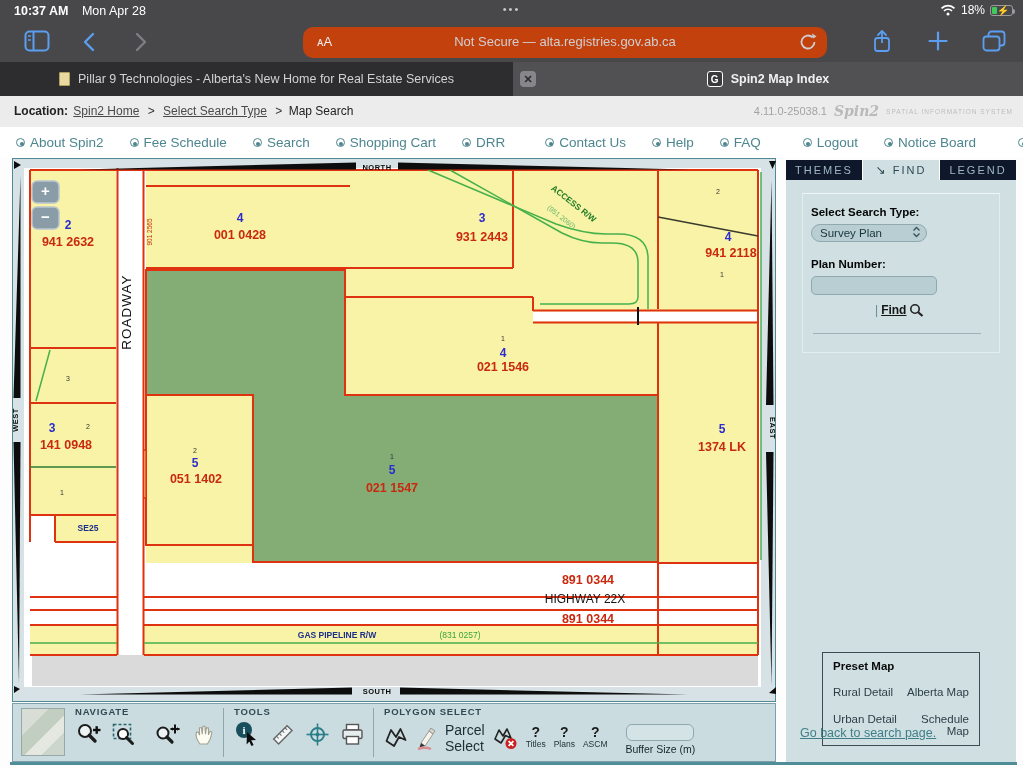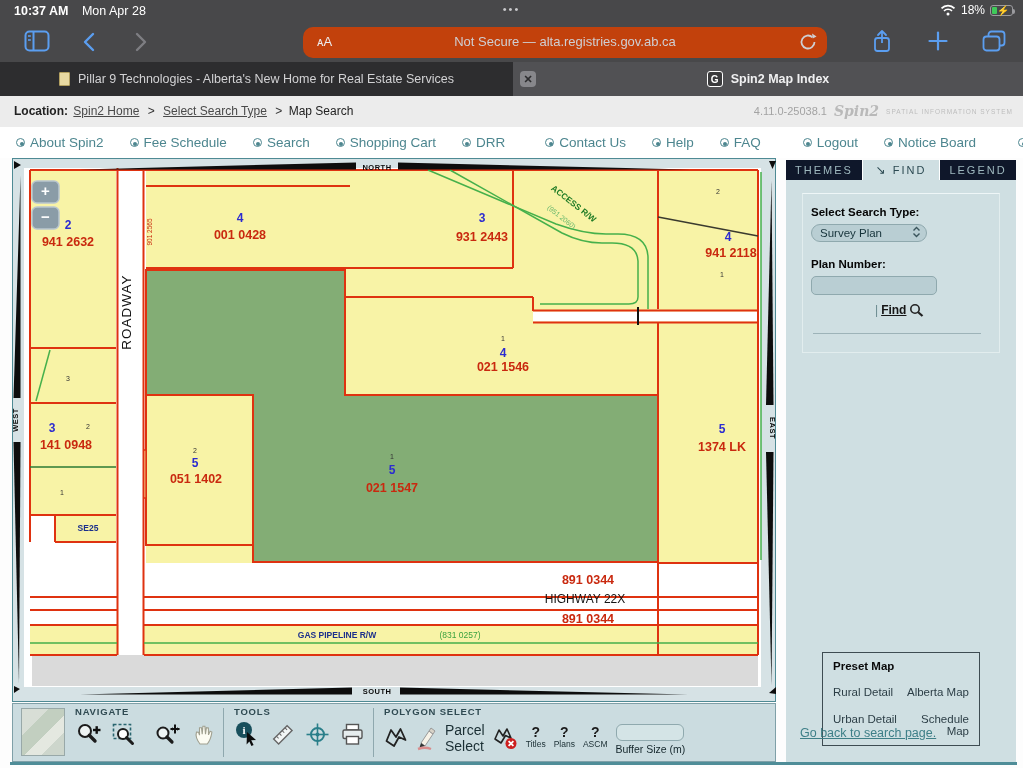--- a/index.html
+++ b/index.html
@@ -90,21 +90,21 @@
   .thumb{width:44px;height:48px;margin:4px 0 0 8px;border:1px solid #98a8a8;
          background:linear-gradient(135deg,#d8ded6 0 30%,#c2cfc0 30% 55%,#e4e8e0 55% 75%,#cdd6cc 75%);}
   .bsec{position:relative;padding:2px 8px 0 10px;}
   .bsec-label{font-size:9.5px;font-weight:bold;letter-spacing:.8px;color:#2f4a52;}
   .bicons{display:flex;align-items:center;gap:10px;margin-top:4px;}
   .bsep{width:1px;background:#8fa8ae;margin:4px 0;}
   .qitem{text-align:center;line-height:1;margin-top:-2px;cursor:pointer;}
   .qmark{font-size:14px;font-weight:800;color:#1a1a1a;}
   .qlabel{font-size:8.5px;color:#1a2e33;margin-top:1px;}
   .pslabel{font-size:14px;color:#1a2e33;line-height:1.15;margin-left:-4px;cursor:pointer;}
-  .bufwrap{margin-top:2px;text-align:center;}
+  .bufwrap{margin-left:10px;margin-top:2px;text-align:center;}
   .bufinput{width:68px;height:17px;background:#d4e4e6;border:1px solid #8fa9ae;border-radius:6px;outline:none;}
   .buflabel{font-size:10.5px;color:#14262b;margin-top:2px;}
   .bottomline{position:absolute;left:10px;top:762px;width:1007px;height:3px;background:#4f8d98;}
   .icon-btn{cursor:pointer;display:inline-flex;}
 </style>
 </head>
 <body>
 
 <div class="screen">
 

